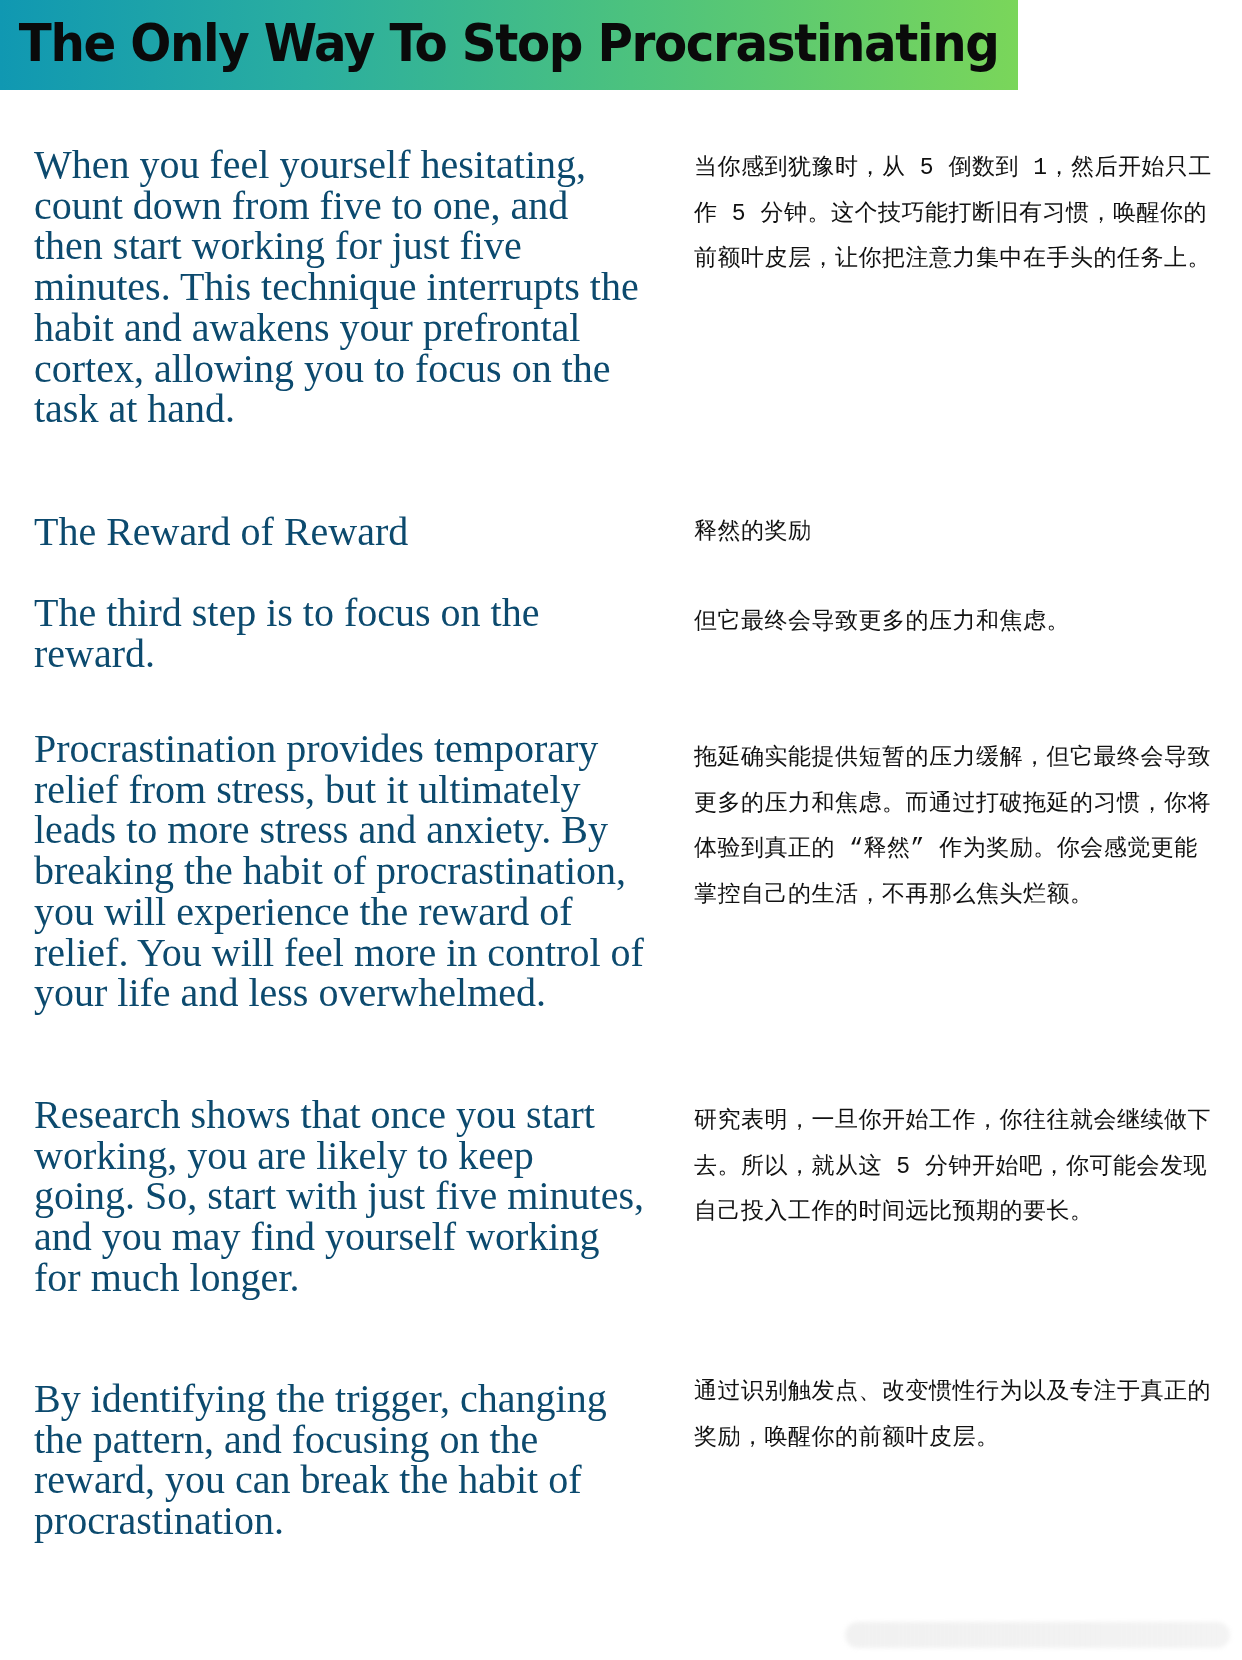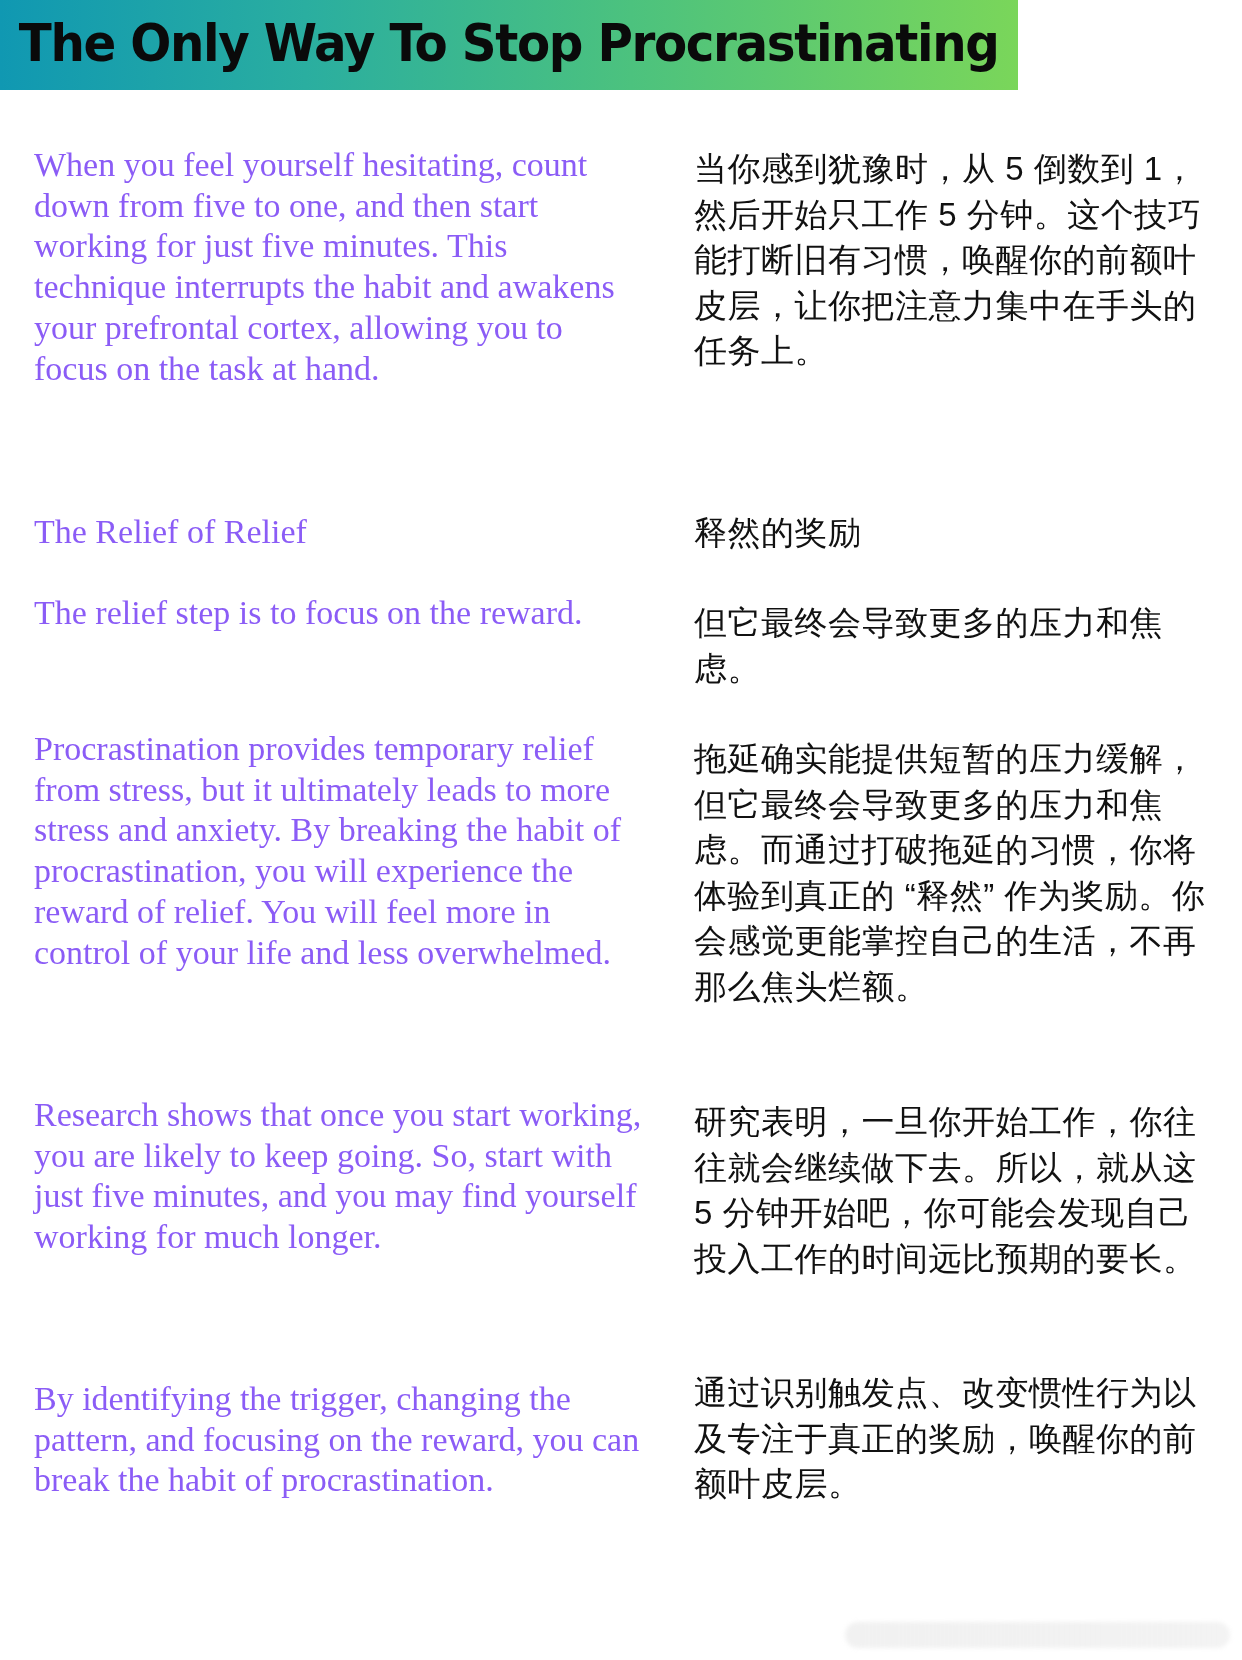--- a/index.html
+++ b/index.html
@@ -32,31 +32,31 @@
       color: #0a0a0a;
       transform: scaleX(0.93);
       white-space: nowrap;
       margin-top: -4px;
     }
     .en {
       position: absolute;
       left: 34px;
       width: 610px;
       font-family: "Liberation Serif", "DejaVu Serif", serif;
-      font-size: 34px;
+      font-size: 40px;
       line-height: 40.7px;
-      color: #8b5cf6;
+      color: #0c4a6e;
       margin: 0;
     }
     .zh {
       position: absolute;
       left: 694px;
       width: 520px;
-      font-family: Liberation Sans, sans-serif;
-      font-size: 33px;
+      font-family: Liberation Mono, monospace;
+      font-size: 23px;
       line-height: 45.5px;
       color: #111111;
       margin: 0;
       letter-spacing: 0.5px;
     }
     .watermark {
       position: absolute;
       left: 845px;
       top: 1622px;
       width: 385px;
@@ -69,24 +69,24 @@
 </head>
 <body>
 
 <div class="header">
   <div class="header-title">The Only Way To Stop Procrastinating</div>
 </div>
 
 <p class="en" style="top:145px;">When you feel yourself hesitating, count down from five to one, and then start working for just five minutes. This technique interrupts the habit and awakens your prefrontal cortex, allowing you to focus on the task at hand.</p>
 <p class="zh" style="top:146px;">当你感到犹豫时，从 5 倒数到 1，然后开始只工作 5 分钟。这个技巧能打断旧有习惯，唤醒你的前额叶皮层，让你把注意力集中在手头的任务上。</p>
 
-<p class="en" style="top:512px;">The Relief of Relief</p>
+<p class="en" style="top:512px;">The Reward of Reward</p>
 <p class="zh" style="top:510px;">释然的奖励</p>
 
-<p class="en" style="top:593px;">The relief step is to focus on the reward.</p>
+<p class="en" style="top:593px;">The third step is to focus on the reward.</p>
 <p class="zh" style="top:600px; width:480px;">但它最终会导致更多的压力和焦虑。</p>
 
 <p class="en" style="top:729px;">Procrastination provides temporary relief from stress, but it ultimately leads to more stress and anxiety. By breaking the habit of procrastination, you will experience the reward of relief. You will feel more in control of your life and less overwhelmed.</p>
 <p class="zh" style="top:736px;">拖延确实能提供短暂的压力缓解，但它最终会导致更多的压力和焦虑。而通过打破拖延的习惯，你将体验到真正的 “释然” 作为奖励。你会感觉更能掌控自己的生活，不再那么焦头烂额。</p>
 
 <p class="en" style="top:1095px;">Research shows that once you start working, you are likely to keep going. So, start with just five minutes, and you may find yourself working for much longer.</p>
 <p class="zh" style="top:1099px;">研究表明，一旦你开始工作，你往往就会继续做下去。所以，就从这 5 分钟开始吧，你可能会发现自己投入工作的时间远比预期的要长。</p>
 
 <p class="en" style="top:1379px;">By identifying the trigger, changing the pattern, and focusing on the reward, you can break the habit of procrastination.</p>
 <p class="zh" style="top:1370px;">通过识别触发点、改变惯性行为以及专注于真正的奖励，唤醒你的前额叶皮层。</p>

